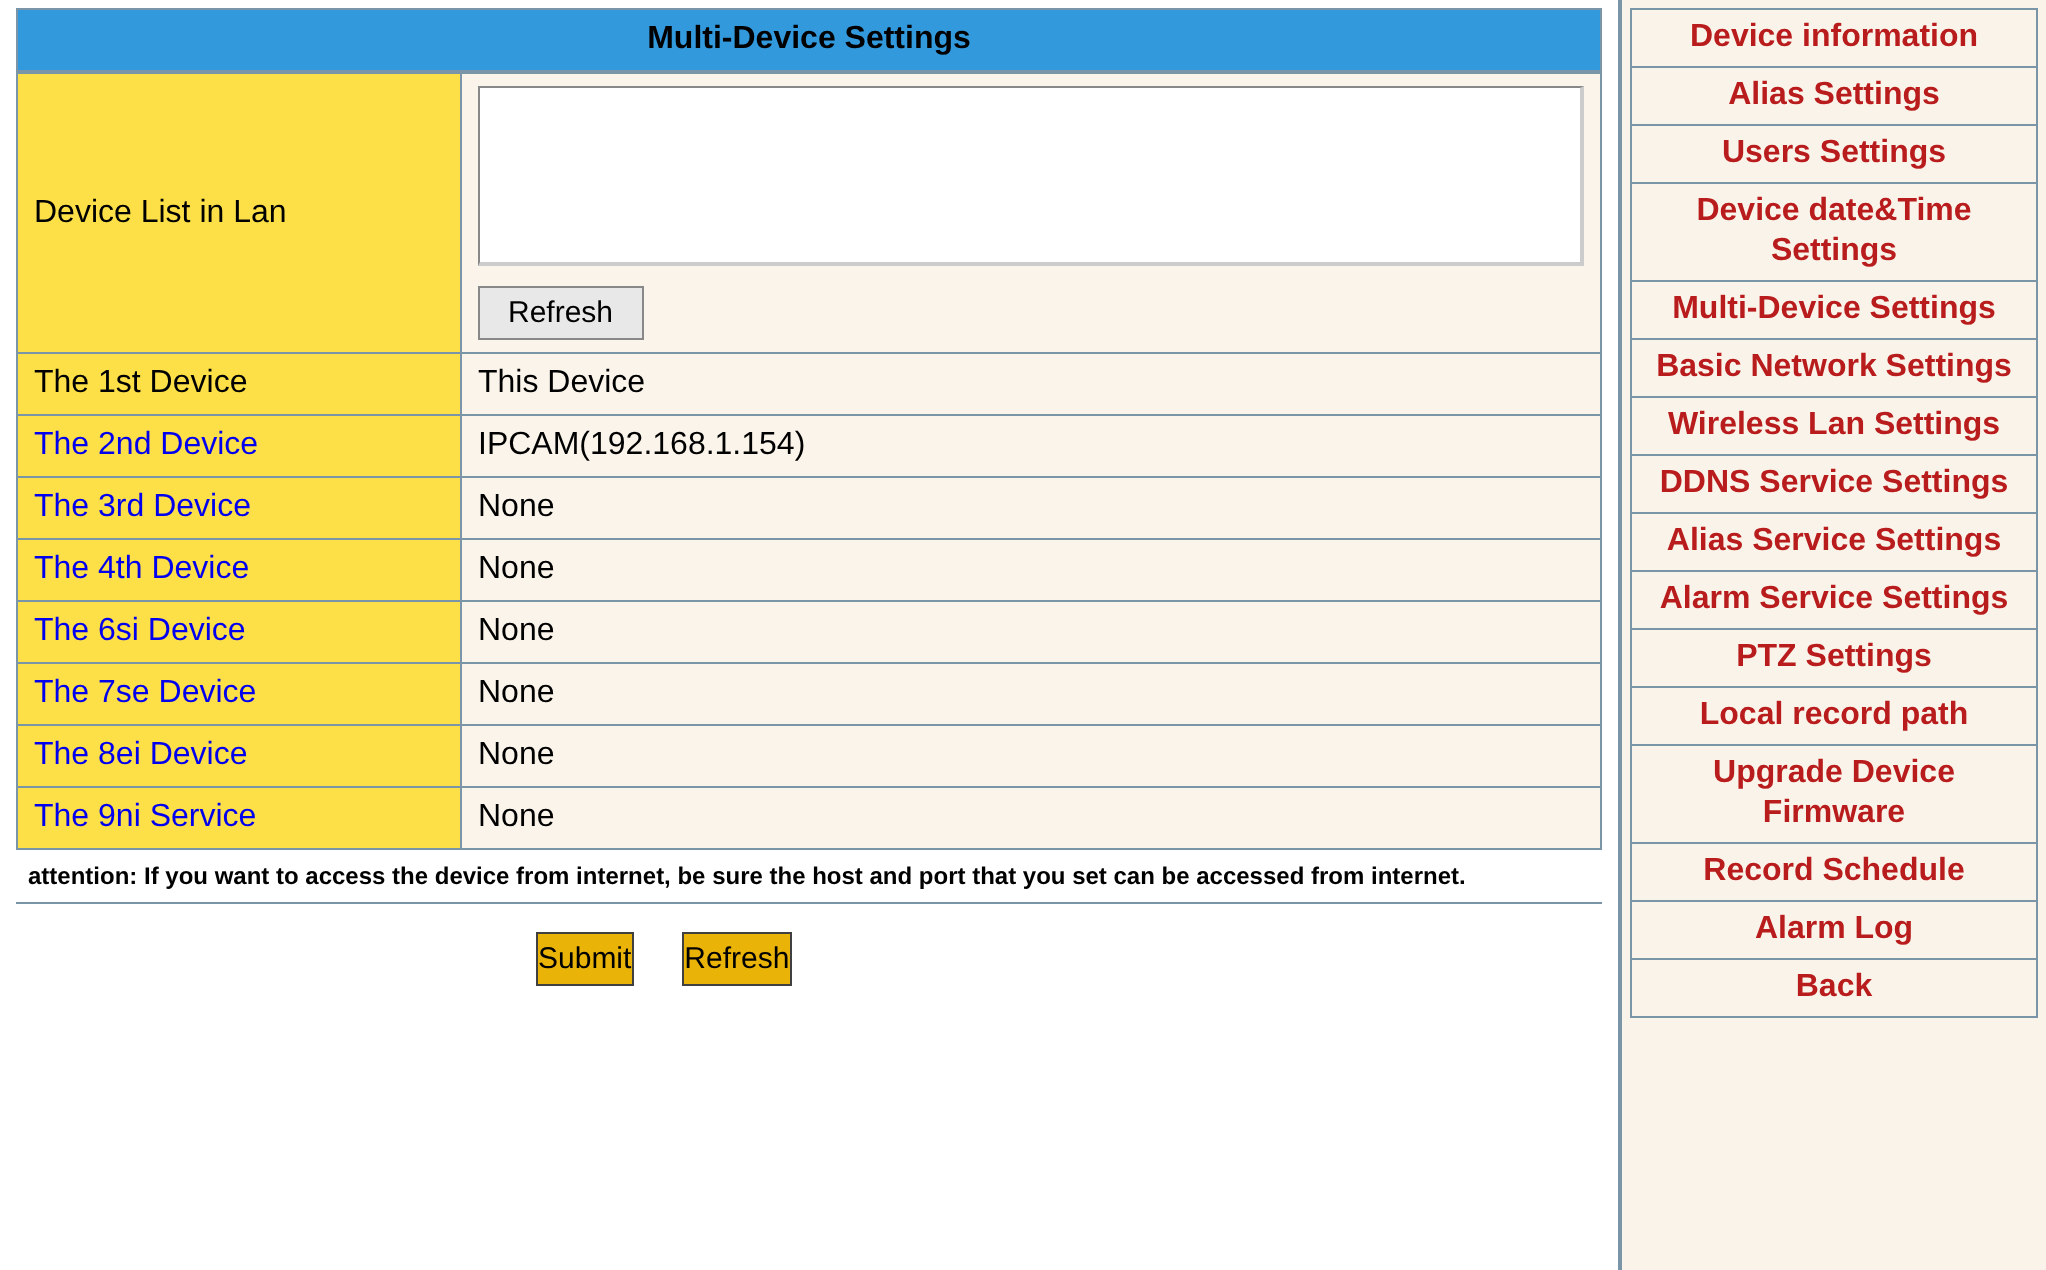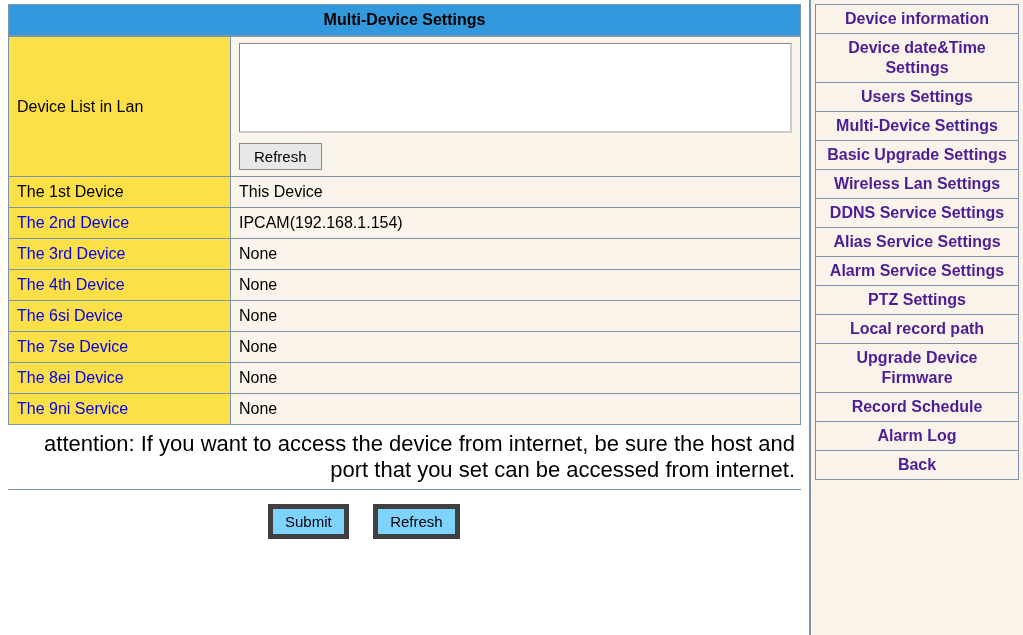--- a/index.html
+++ b/index.html
@@ -71,54 +71,55 @@
     }
     .refresh-btn {
       background: #e8e8e8;
       border: 1px solid #888;
       padding: 4px 14px;
       font-size: 15px;
       cursor: pointer;
       font-family: inherit;
     }
     .attention-row {
-      text-align: right;
+      text-align: left;
       padding: 6px;
-      font-size: 22px;
+      font-size: 12px;
       border-bottom: 1px solid #7a94a8;
+      font-weight: bold;
     }
     .bottom-buttons {
       text-align: left;
       padding: 14px 0 0 260px;
     }
     .bottom-buttons button {
-      background: #7dd3fc;
-      border: 5px solid #404040;
-      padding: 4px 12px;
+      background: #eab308;
+      border: 1px solid #404040;
+      padding: 4px 0;
       font-size: 15px;
       cursor: pointer;
       margin-right: 20px;
       font-family: inherit;
     }
     .sidebar {
       width: 214px;
       background: #faf3e9;
       border-left: 2px solid #7a94a8;
       padding: 4px;
     }
     .sidebar-table {
       width: 100%;
       border-collapse: collapse;
     }
     .sidebar-table td {
       border: 1px solid #7a94a8;
       padding: 4px 4px;
       text-align: center;
       font-size: 16px;
-      color: #4c1d95;
+      color: #b91c1c;
       font-weight: bold;
       background: #faf3e9;
       cursor: pointer;
       line-height: 1.25;
     }
   </style>
 </head>
 <body>
 
 <div class="main-content">
@@ -175,30 +176,33 @@
   </div>
 </div>
 
 <div class="sidebar">
   <table class="sidebar-table">
     <tbody id="sidebar-rows">
         <tr>
           <td>Device information</td>
         </tr>
         <tr>
+          <td>Alias Settings</td>
+        </tr>
+        <tr>
+          <td>Users Settings</td>
+        </tr>
+        <tr>
           <td>Device date&amp;Time Settings</td>
         </tr>
         <tr>
-          <td>Users Settings</td>
-        </tr>
-        <tr>
           <td>Multi-Device Settings</td>
         </tr>
         <tr>
-          <td>Basic Upgrade Settings</td>
+          <td>Basic Network Settings</td>
         </tr>
         <tr>
           <td>Wireless Lan Settings</td>
         </tr>
         <tr>
           <td>DDNS Service Settings</td>
         </tr>
         <tr>
           <td>Alias Service Settings</td>
         </tr>

